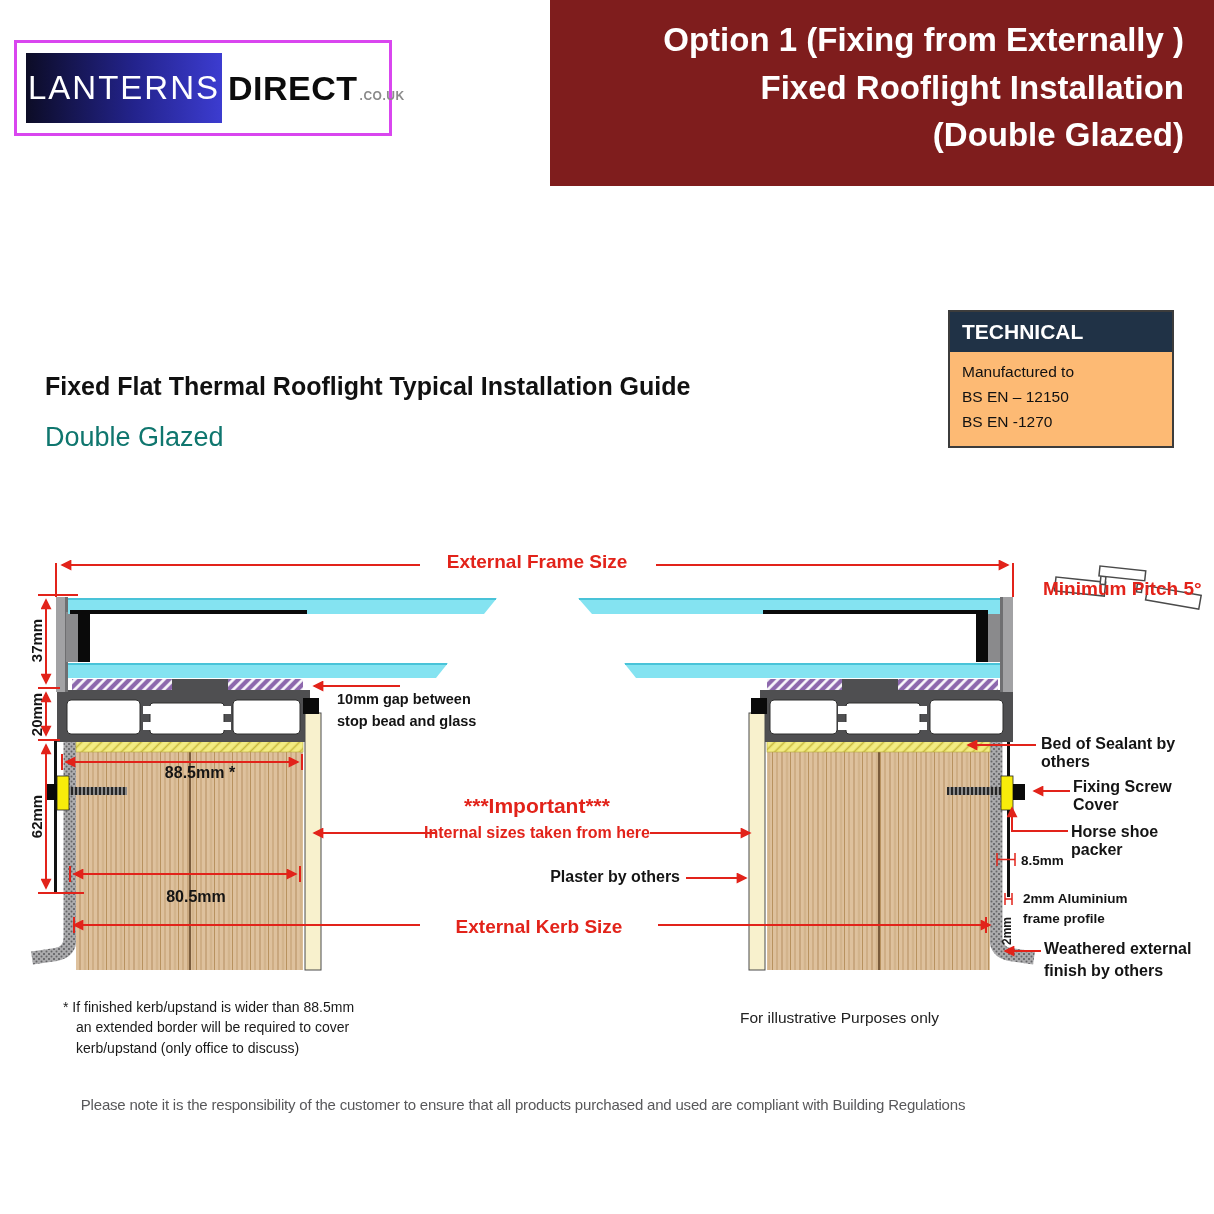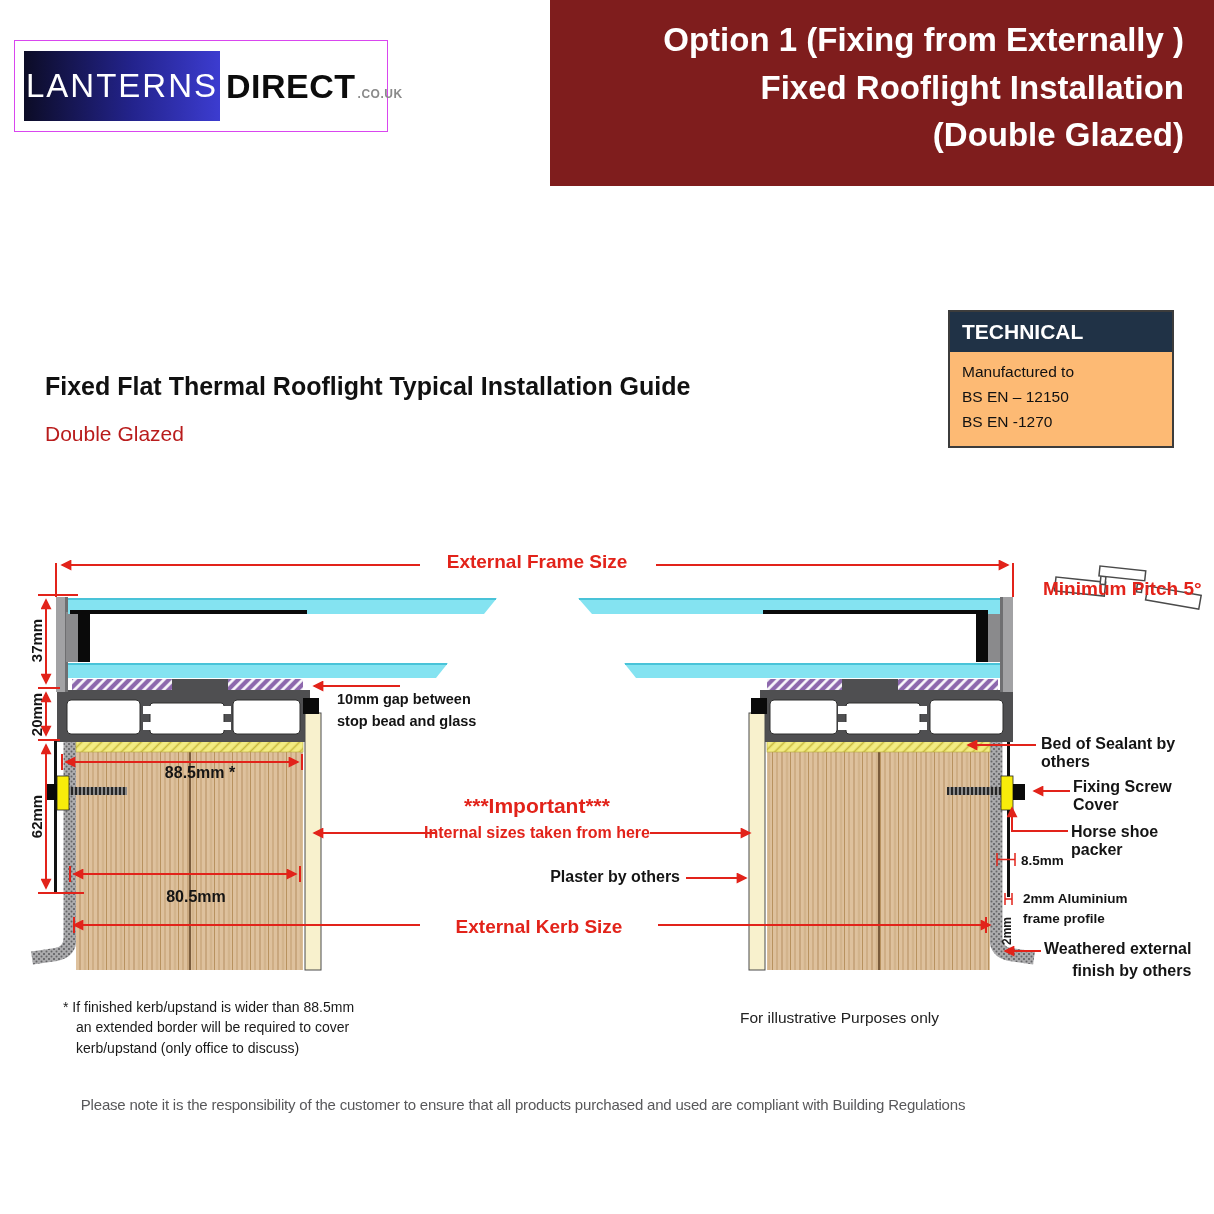--- a/index.html
+++ b/index.html
@@ -4,45 +4,45 @@
 <style>
   html,body{margin:0;padding:0;}
   body{
     width:1214px;height:1214px;position:relative;background:#ffffff;
     font-family:"Liberation Sans",sans-serif;overflow:hidden;color:#1a1a1a;
   }
   .abs{position:absolute;}
   .ctr{text-align:center;}
   .rot{transform:rotate(-90deg);}
   
-  .logo-box{left:14px;top:40px;width:372px;height:90px;border:1px solid #d946ef;background:#fff;}
+  .logo-box{left:14px;top:40px;width:372px;height:90px;border:3px solid #d946ef;background:#fff;}
   .logo-inner{left:9px;top:10px;height:70px;display:flex;align-items:center;}
   .logo-blue{width:196px;height:70px;background:linear-gradient(90deg,#0c0c26 0%,#23238c 55%,#3c3cd0 100%);
     display:flex;align-items:center;justify-content:center;color:#fff;font-size:33px;letter-spacing:2px;}
   .logo-direct{font-size:34px;font-weight:bold;color:#0c0c0c;margin-left:6px;letter-spacing:0.5px;}
   .logo-tld{font-size:12px;font-weight:bold;color:#8a8a8a;margin-left:2px;margin-top:16px;letter-spacing:0.5px;}
   
   .hdr{left:550px;top:0;width:664px;height:186px;background:#7f1d1d;color:#fff;
     text-align:right;box-sizing:border-box;padding:16px 30px 0 0;font-size:33px;font-weight:bold;line-height:1.44;}
   
   .tech{left:948px;top:310px;width:226px;border:2px solid #3c3c3c;background:#fdba74;box-sizing:border-box;}
   .tech-hd{background:#203246;color:#fff;font-weight:bold;font-size:21px;padding:8px 12px;}
   .tech-bd{padding:8px 12px 12px 12px;font-size:15.5px;line-height:1.6;color:#111;}
   
   .title-main{left:45px;top:372px;font-size:25px;font-weight:bold;color:#111;}
-  .title-sub{left:45px;top:422px;font-size:21px;color:#b91c1c;}
+  .title-sub{left:45px;top:422px;font-size:27px;color:#0f766e;}
   
   .lbl-red-lg{font-size:19px;font-weight:bold;color:#e2231a;}
   .lbl-red-md{font-size:16px;font-weight:bold;color:#e2231a;}
   .lbl-red-xl{font-size:21px;font-weight:bold;color:#e2231a;}
   .lbl-blk{font-size:16px;font-weight:bold;color:#141414;}
   .lbl-blk-sm{font-size:13.5px;font-weight:bold;color:#141414;line-height:1.5;}
   .lbl-dim{font-size:15px;font-weight:bold;color:#141414;}
   .gapnote{font-size:14.5px;font-weight:bold;color:#141414;line-height:1.55;}
-  .weathered{line-height:1.4;text-align:right;}
+  .weathered{line-height:1.4;}
   .footnote{left:63px;top:997px;font-size:14px;color:#1a1a1a;line-height:1.45;}
   .footnote .indent{padding-left:13px;}
   .illu{left:740px;top:1009px;width:260px;text-align:left;font-size:15.5px;color:#222;}
   .disclaimer{left:23px;top:1096px;width:1000px;text-align:center;font-size:15px;color:#58585a;letter-spacing:-0.2px;}
   svg{position:absolute;left:0;top:0;}
 </style>
 </head>
 <body>
 
 <div class="abs logo-box">

